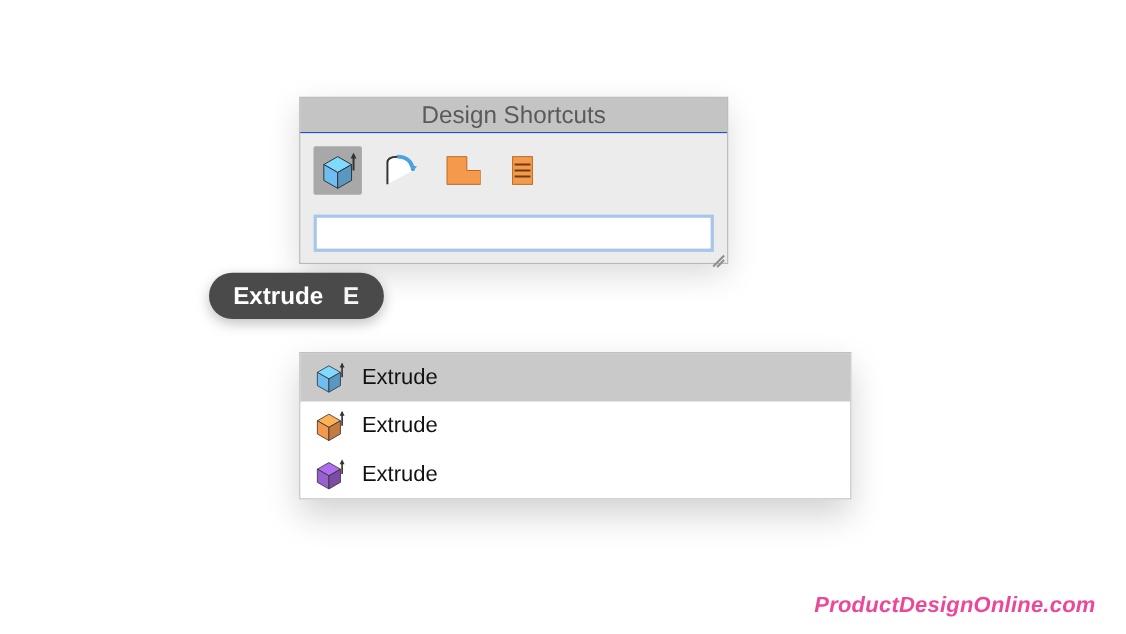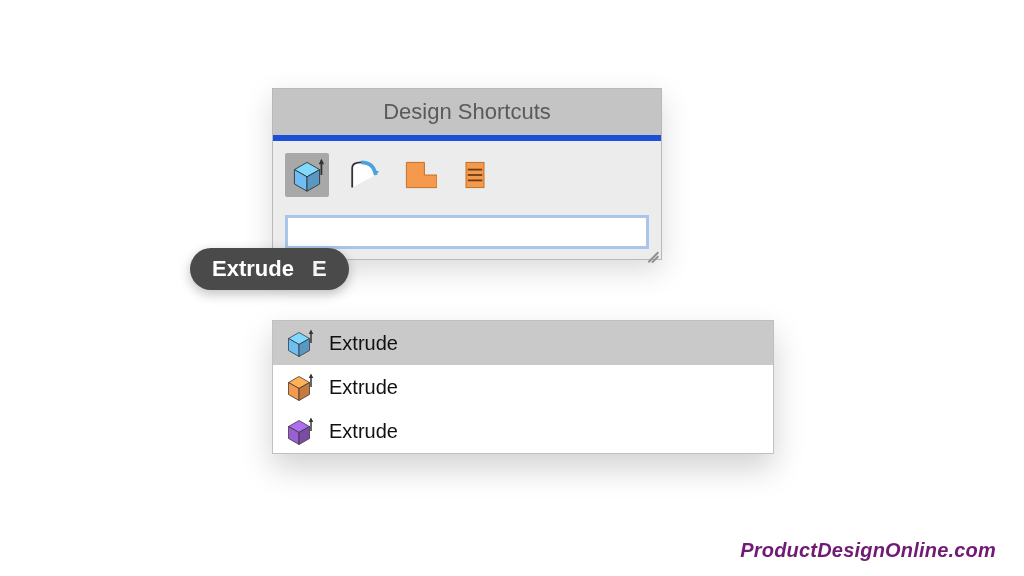--- a/index.html
+++ b/index.html
@@ -15,29 +15,29 @@
   .panel {
     position: absolute;
     left: 272px;
     top: 88px;
     width: 390px;
     background: #ececec;
     border: 1px solid #b8b8b8;
     box-shadow: 0 10px 28px rgba(0,0,0,0.15);
   }
   .panel-header {
-    height: 52px;
+    height: 32px;
     background: #c4c4c4;
     display: flex;
     align-items: center;
     justify-content: center;
     color: #5a5a5a;
     font-size: 22px;
     font-weight: 400;
-    border-bottom: 6px solid #1d4ed8;
+    border-bottom: 1px solid #1d4ed8;
   }
   .panel-body {
     padding: 12px 12px 10px 12px;
   }
   .icon-row {
     display: flex;
     gap: 12px;
     align-items: center;
     margin-bottom: 18px;
   }
@@ -118,21 +118,21 @@
     height: 32px;
     display: flex;
     align-items: center;
     justify-content: center;
   }
 
   .watermark {
     position: absolute;
     right: 28px;
     bottom: 14px;
-    color: #701a75;
+    color: #ec4899;
     font-style: italic;
     font-weight: 600;
     font-size: 20px;
     letter-spacing: 0.2px;
   }
 </style>
 </head>
 <body>
 
 <div class="panel">

